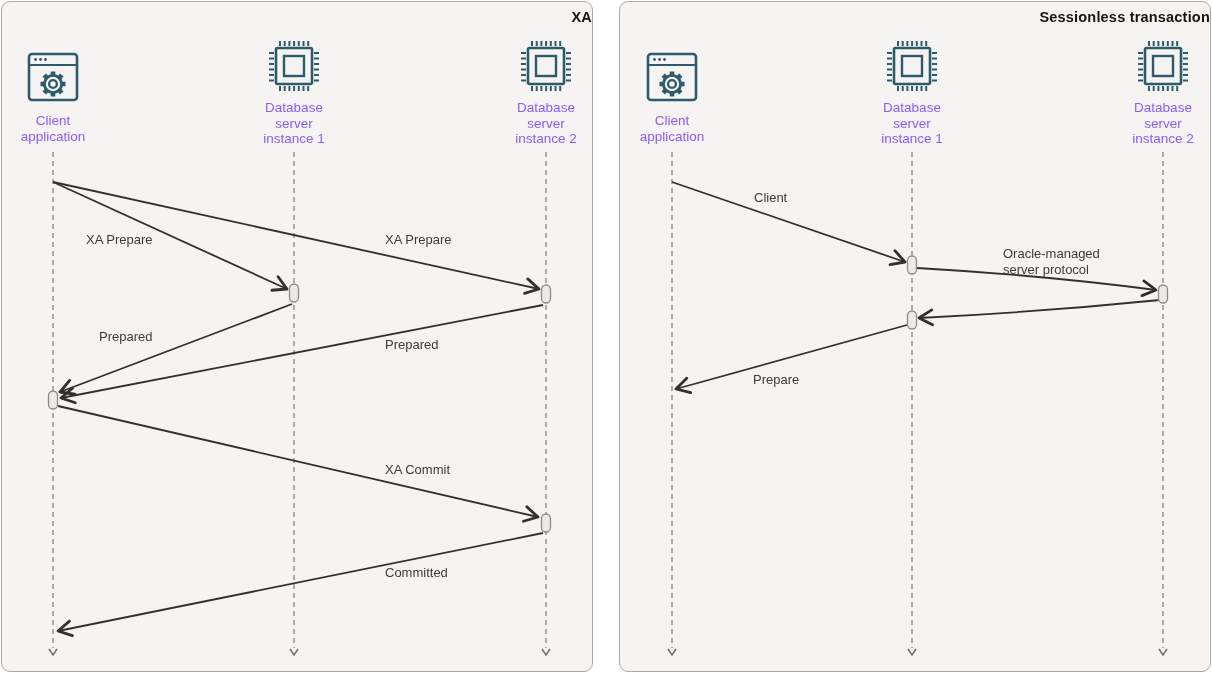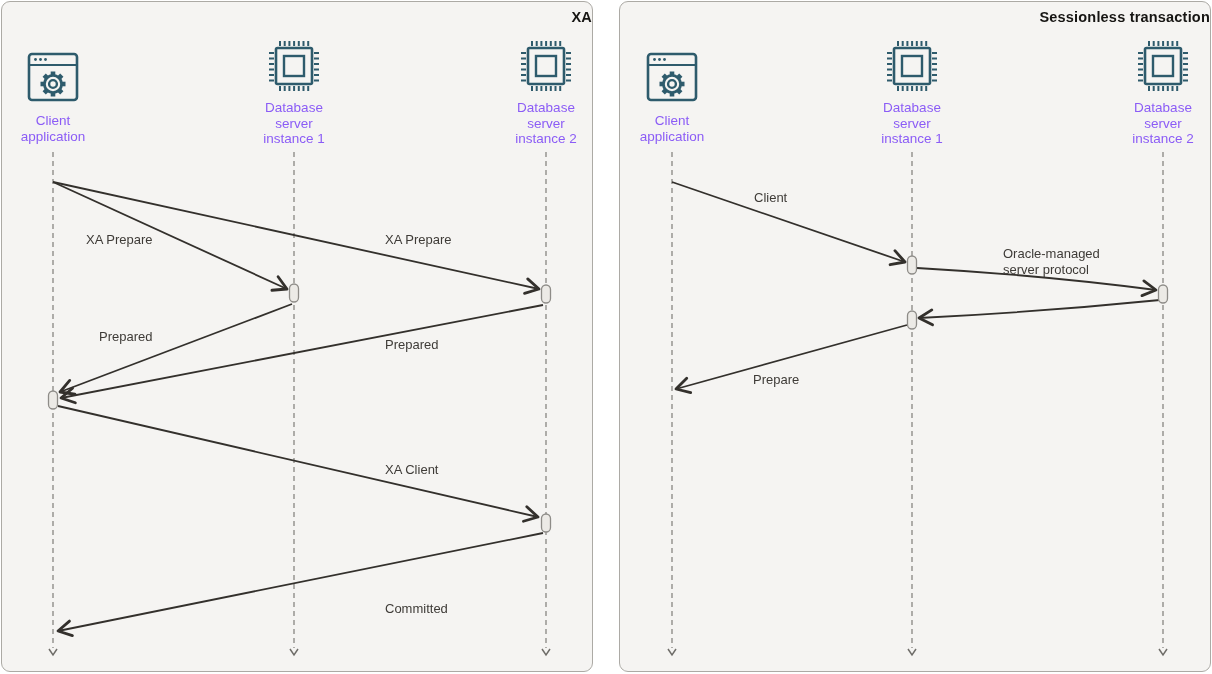--- a/index.html
+++ b/index.html
@@ -175,22 +175,22 @@
       <rect class="activ" x="539.5" y="283" width="9" height="18" rx="4.5"></rect>
       <rect class="activ" x="46.5" y="389" width="9" height="18" rx="4.5"></rect>
       <rect class="activ" x="539.5" y="512" width="9" height="18" rx="4.5"></rect>
     </g>
   </svg>
 
   <div class="msg" style="left:84px;top:230px;">XA Prepare</div>
   <div class="msg" style="left:383px;top:230px;">XA Prepare</div>
   <div class="msg" style="left:97px;top:327px;">Prepared</div>
   <div class="msg" style="left:383px;top:335px;">Prepared</div>
-  <div class="msg" style="left:383px;top:460px;">XA Client</div>
-  <div class="msg" style="left:383px;top:563px;margin-top:36px;">Committed</div>
+  <div class="msg" style="left:383px;top:460px;">XA Commit</div>
+  <div class="msg" style="left:383px;top:563px;">Committed</div>
 </div>
 
 <div class="panel" style="left:619px;">
   <div class="panel-title">Sessionless transaction</div>
 
   <div class="actor client" style="left:-13px;top:46px;">
     <svg width="56" height="56" viewBox="0 0 56 56">
       <g stroke="#2E5B6C" fill="none" stroke-linecap="round">
         <rect x="4" y="6" width="48" height="46" rx="3" stroke-width="2.6"></rect>
         <line x1="4" y1="17" x2="52" y2="17" stroke-width="2.2"></line>

